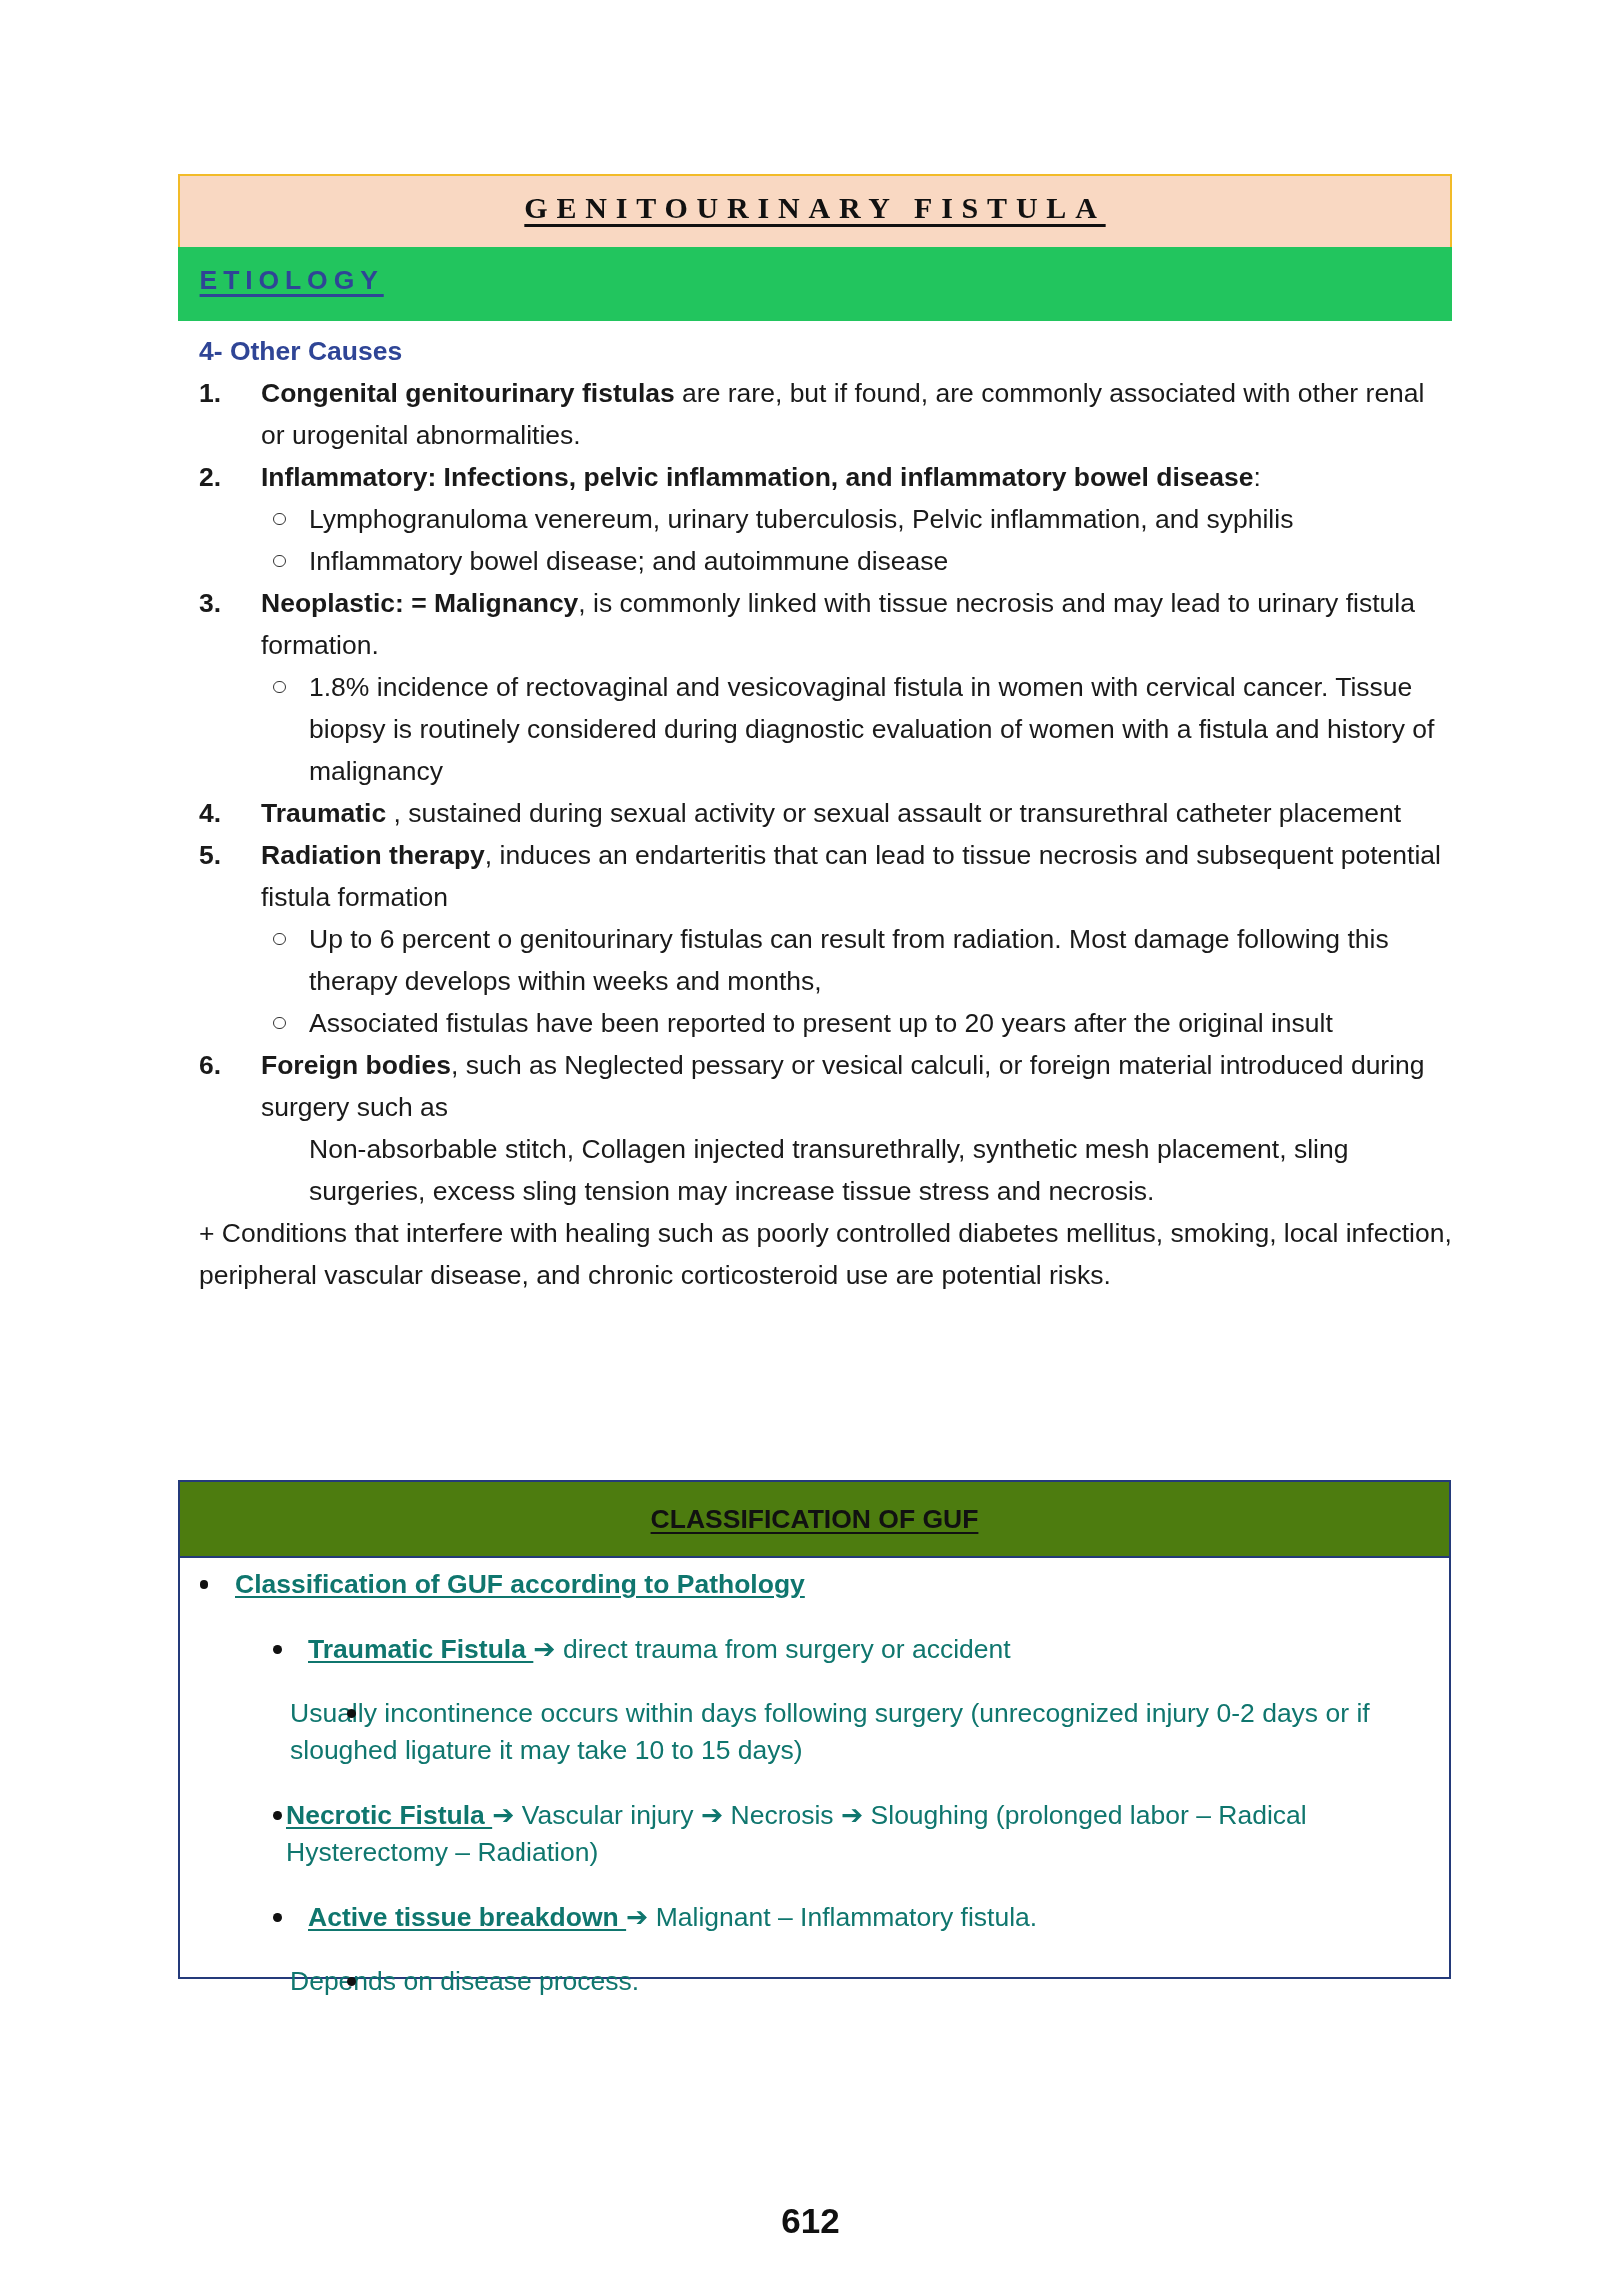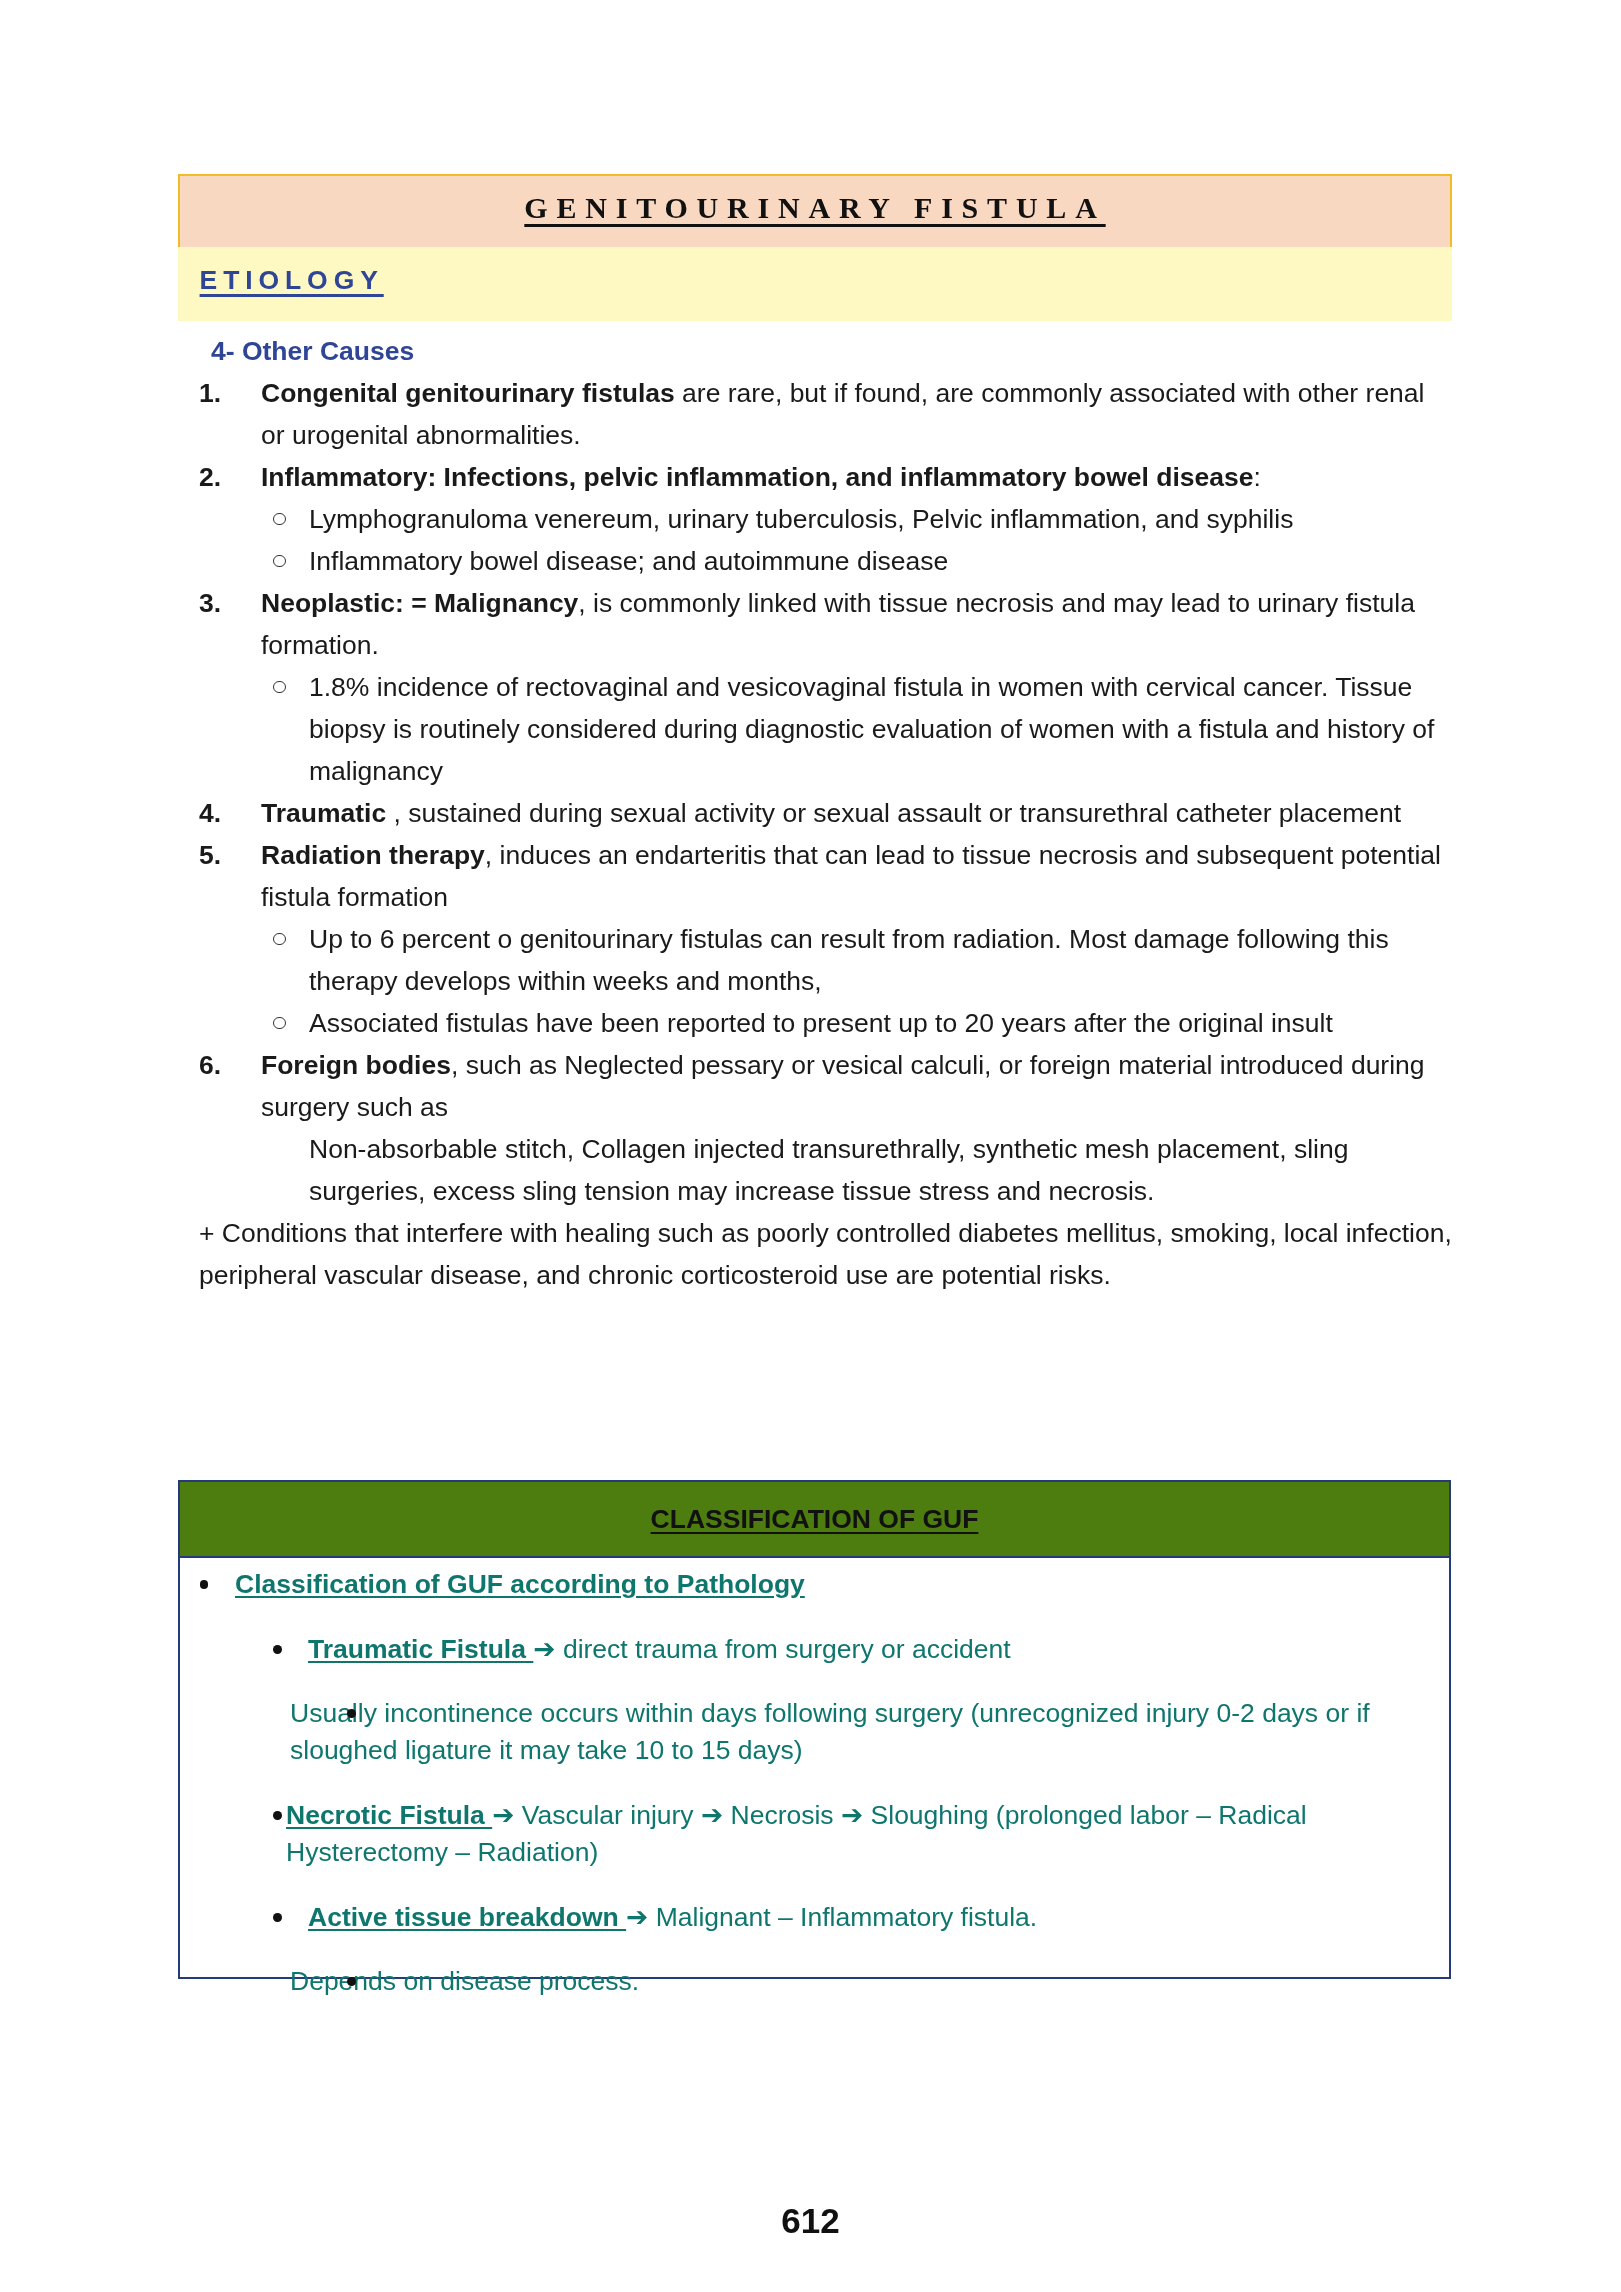--- a/index.html
+++ b/index.html
@@ -18,37 +18,37 @@
     }
     .title-text {
       font-family: "Liberation Serif", "DejaVu Serif", serif;
       font-size: 30px; font-weight: bold; letter-spacing: 8.8px;
       text-decoration: underline; text-decoration-thickness: 2.9px; text-underline-offset: 5.9px;
       color: #111;
       margin-top: -7.8px;
     }
     .section-band {
       position: absolute; left: 178px; top: 247px; width: 1274px; height: 74px;
-      background: #fef9c3;
+      background: #22c55e;
     }
     .section-label {
       position: absolute; left: 21.6px; top: 17.6px;
       font-family: "Liberation Sans", sans-serif;
       font-size: 26.5px; font-weight: bold; letter-spacing: 5.9px;
       color: #2f4596;
       text-decoration: underline; text-decoration-thickness: 2.9px; text-underline-offset: 4.9px;
     }
 
     
     .content {
       position: absolute; left: 199px; top: 330px; width: 1255px;
       font-family: "Liberation Sans", sans-serif; font-size: 26.5px; line-height: 42px;
       color: #1a1a1a;
     }
-    .subhead { color: #2f4596; font-weight: bold; margin-left: 12px; }
+    .subhead { color: #2f4596; font-weight: bold; }
     .num-item { position: relative; padding-left: 62px; }
     .num-item .num { position: absolute; left: 0; top: 0; font-weight: bold; }
     .b { font-weight: bold; }
     .sub-item { position: relative; padding-left: 110px; }
     .sub-item .circ {
       position: absolute; left: 74px; top: 14.7px; width: 10.8px; height: 10.8px;
       border: 1.5px solid #333; border-radius: 50%;
     }
     .plain-indent { padding-left: 110px; }
 

